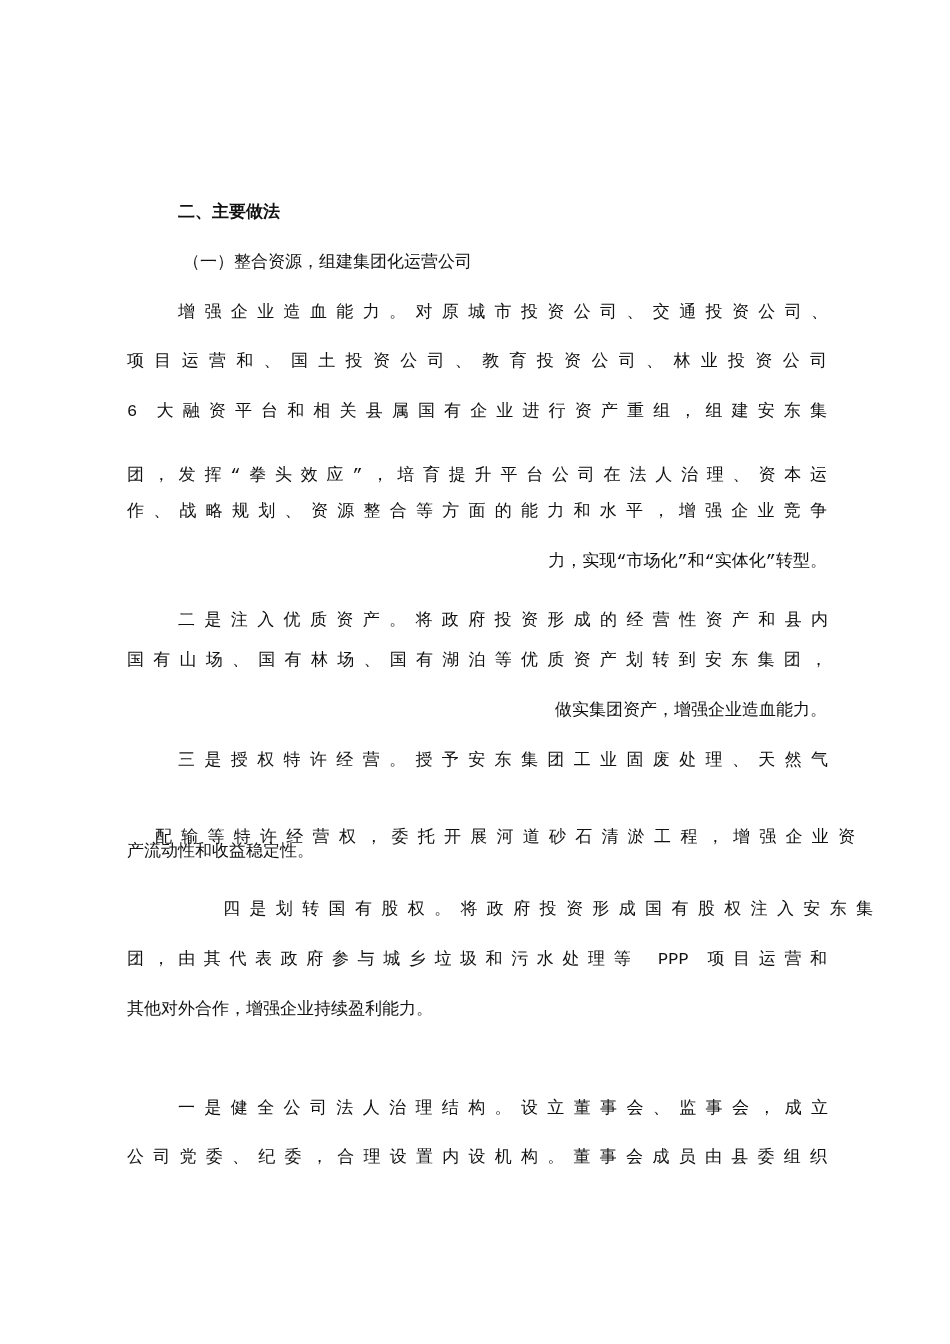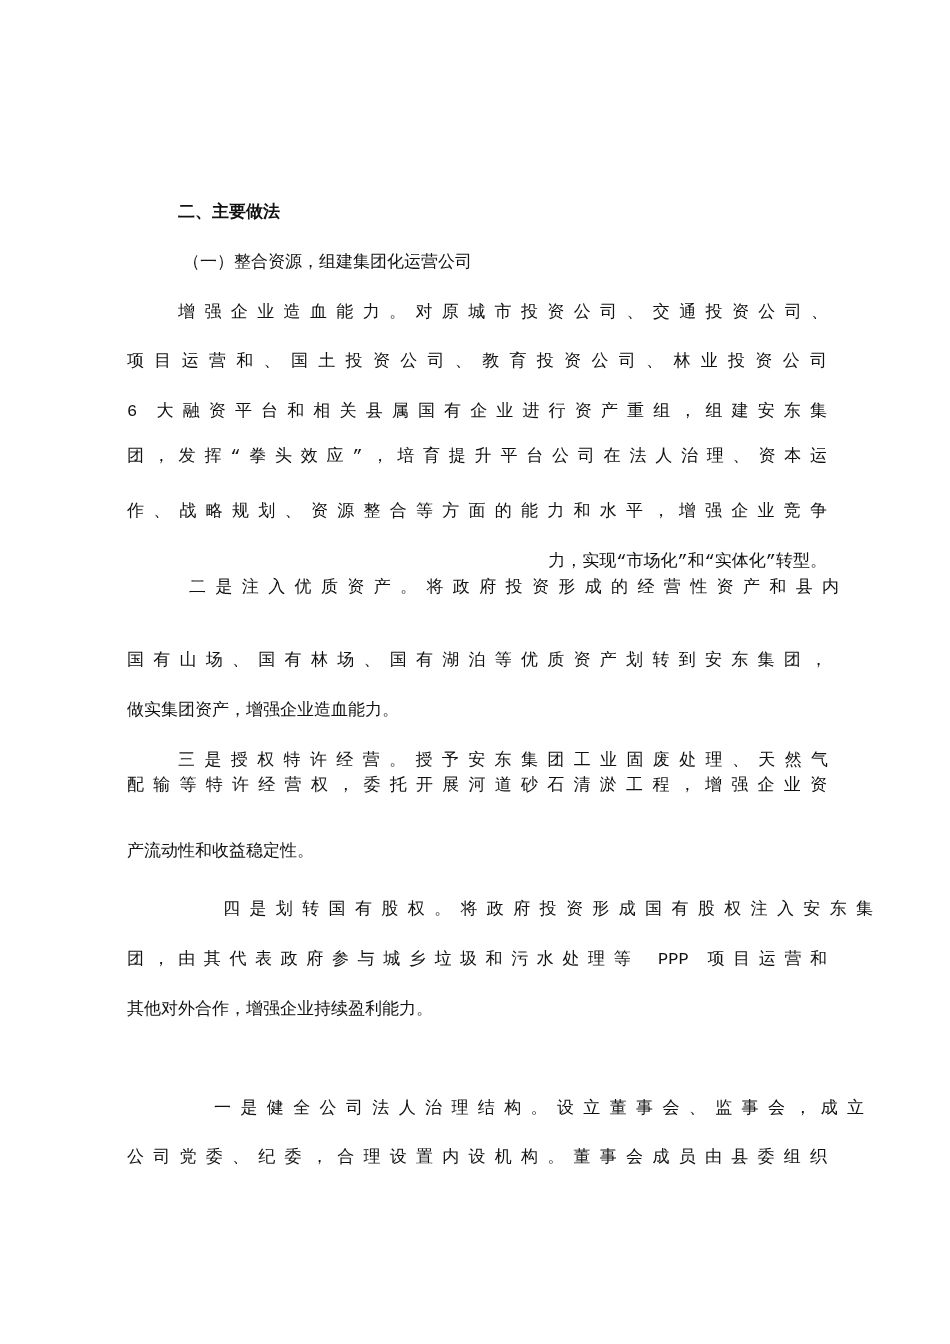--- a/index.html
+++ b/index.html
@@ -28,42 +28,42 @@
 <div class="page">
 
   <div class="line heading" style="top:197px;">二、主要做法</div>
 
   <div class="line subhead" style="top:247px; left:183px;">（一）整合资源，组建集团化运营公司</div>
 
   <div>
     <div class="line indent justify" style="top:297px;">增强企业造血能力。对原城市投资公司、交通投资公司、</div>
     <div class="line justify" style="top:346px;">项目运营和、国土投资公司、教育投资公司、林业投资公司</div>
     <div class="line justify" style="top:396px;">6 大融资平台和相关县属国有企业进行资产重组，组建安东集</div>
-    <div class="line justify" style="top:441px;">团，发挥“拳头效应”，培育提升平台公司在法人治理、资本运</div>
+    <div class="line justify" style="top:460px;">团，发挥“拳头效应”，培育提升平台公司在法人治理、资本运</div>
     <div class="line justify" style="top:496px;">作、战略规划、资源整合等方面的能力和水平，增强企业竞争</div>
     <div class="line" style="top:546px;text-align:right;">力，实现“市场化”和“实体化”转型。</div>
   </div>
 
   <div>
-    <div class="line indent justify" style="top:572px;margin-left:11px;">二是注入优质资产。将政府投资形成的经营性资产和县内</div>
+    <div class="line indent justify" style="top:605px;">二是注入优质资产。将政府投资形成的经营性资产和县内</div>
     <div class="line justify" style="top:645px;">国有山场、国有林场、国有湖泊等优质资产划转到安东集团，</div>
-    <div class="line" style="top:695px;">做实集团资产，增强企业造血能力。</div>
+    <div class="line" style="top:695px;text-align:right;">做实集团资产，增强企业造血能力。</div>
   </div>
 
   <div>
     <div class="line indent justify" style="top:745px;">三是授权特许经营。授予安东集团工业固废处理、天然气</div>
-    <div class="line justify" style="top:770px;">配输等特许经营权，委托开展河道砂石清淤工程，增强企业资</div>
+    <div class="line justify" style="top:822px;margin-left:28px;">配输等特许经营权，委托开展河道砂石清淤工程，增强企业资</div>
     <div class="line" style="top:836px;">产流动性和收益稳定性。</div>
   </div>
 
   <div>
     <div class="line indent justify" style="top:894px;margin-left:45px;">四是划转国有股权。将政府投资形成国有股权注入安东集</div>
     <div class="line justify" style="top:944px;">团，由其代表政府参与城乡垃圾和污水处理等 PPP 项目运营和</div>
     <div class="line" style="top:994px;">其他对外合作，增强企业持续盈利能力。</div>
   </div>
 
 
   <div>
-    <div class="line indent justify" style="top:1093px;margin-left:36px;">一是健全公司法人治理结构。设立董事会、监事会，成立</div>
+    <div class="line indent justify" style="top:1093px;">一是健全公司法人治理结构。设立董事会、监事会，成立</div>
     <div class="line justify" style="top:1142px;">公司党委、纪委，合理设置内设机构。董事会成员由县委组织</div>
   </div>
 
 </div>
 
 </body></html>

